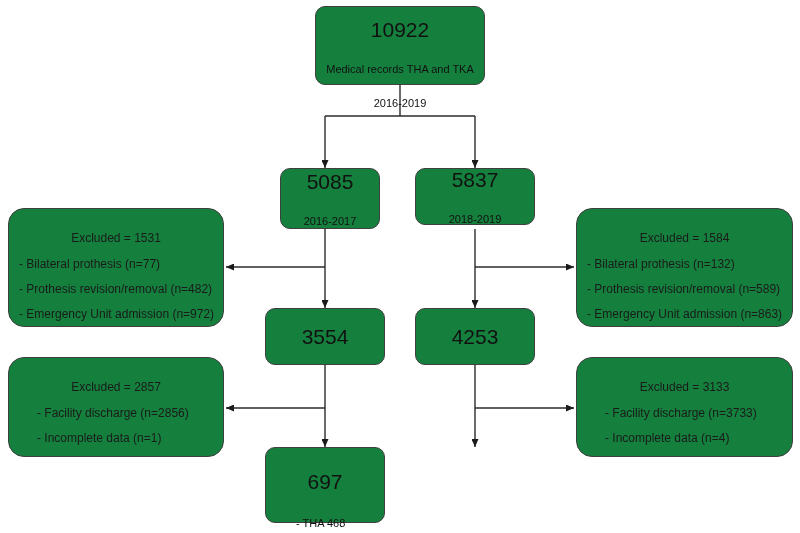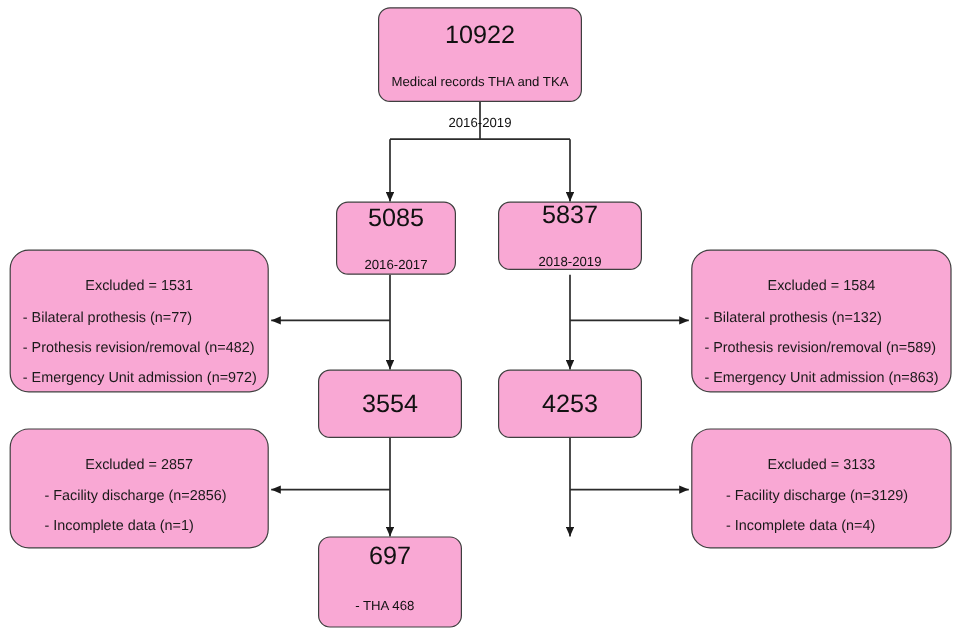--- a/index.html
+++ b/index.html
@@ -18,21 +18,21 @@
   }
   svg.connectors {
     position: absolute;
     left: 0;
     top: 0;
     z-index: 1;
   }
   .box {
     position: absolute;
     box-sizing: border-box;
-    background: #f9a8d4;
+    background: #15803d;
     border: 1.6px solid #3f3f3f;
     border-radius: 10px;
     z-index: 2;
   }
   .node {
     display: flex;
     flex-direction: column;
     align-items: center;
   }
   .node.v-center {
@@ -79,21 +79,21 @@
     padding-left: 10px;
     white-space: nowrap;
   }
   .excl.indent2 .excl-item {
     padding-left: 28px;
   }
   .top-node {
     padding-top: 11px;
   }
   .final-node {
-    padding-top: 4px;
+    padding-top: 22px;
   }
 </style>
 </head>
 <body>
 
 <div class="canvas">
 
   <svg class="connectors" width="800" height="533" viewBox="0 0 800 533">
     <defs>
       <marker id="arrow" viewBox="0 0 8 7" refX="8" refY="3.5" markerWidth="8" markerHeight="7" markerUnits="userSpaceOnUse" orient="auto">
@@ -155,21 +155,21 @@
   </div>
 
   <div class="box excl indent2" style="left:8px;top:357px;width:216px;height:100px">
     <div class="excl-title">Excluded = 2857</div>
     <div class="excl-item">- Facility discharge (n=2856)</div>
     <div class="excl-item">- Incomplete data (n=1)</div>
   </div>
 
   <div class="box excl indent2" style="left:576px;top:357px;width:217px;height:100px">
     <div class="excl-title">Excluded = 3133</div>
-    <div class="excl-item">- Facility discharge (n=3129)</div>
+    <div class="excl-item">- Facility discharge (n=3733)</div>
     <div class="excl-item">- Incomplete data (n=4)</div>
   </div>
 
   <div class="box node final-node" style="left:265px;top:447px;width:120px;height:76px">
     <div class="num">697</div>
     <div class="items">
       <div class="sub">- THA 468</div>
       <div class="sub">- TKA 229</div>
     </div>
   </div>

